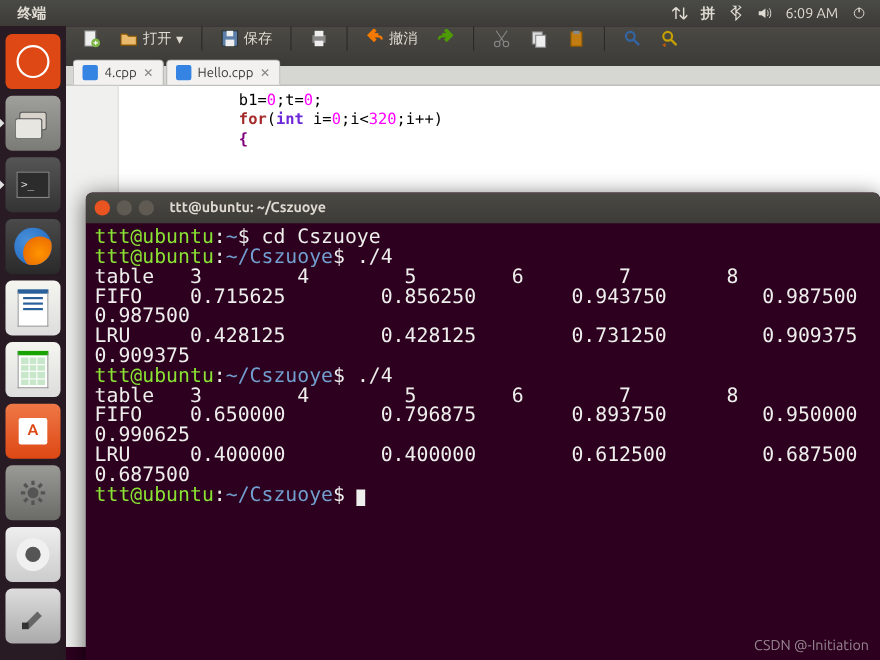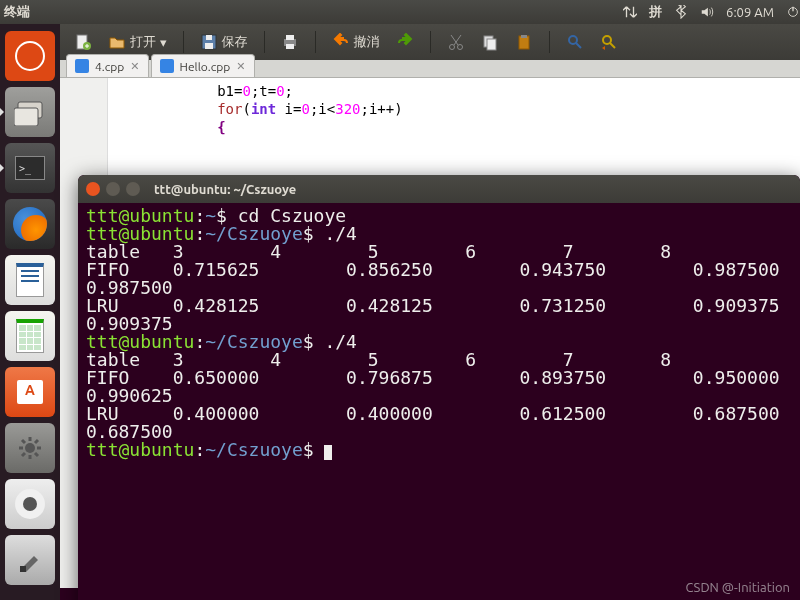--- a/index.html
+++ b/index.html
@@ -1,18 +1,18 @@
 <!DOCTYPE html>
 <html><head>
 <meta charset="utf-8">
 <style>
 * { margin: 0; padding: 0; box-sizing: border-box; }
 body { width: 800px; height: 600px; font-family: "Ubuntu", sans-serif; background: #2c001e; overflow: hidden; position: relative; }
 
-.top-panel { height: 24px; background: linear-gradient(#4a4a46, #3c3b37); display: flex; align-items: center; color: #dfdbd2; font-size: 13px; padding: 0 0; }
+.top-panel { height: 24px; background: linear-gradient(#4a4a46, #3c3b37); display: flex; align-items: center; color: #dfdbd2; font-size: 13px; padding: 0 12px; }
 .top-panel .title { font-weight: bold; margin-left: 4px; }
 .top-panel .spacer { flex: 1; }
 .top-panel .indicator { margin-left: 12px; display: flex; align-items: center; }
 .top-panel svg { width: 14px; height: 14px; fill: #dfdbd2; }
 
 .launcher { position: absolute; left: 0; top: 24px; width: 60px; height: 576px; background: rgba(40,30,35,0.9); display: flex; flex-direction: column; align-items: center; padding-top: 4px; }
 .launcher .tile { width: 50px; height: 50px; border-radius: 6px; margin: 3px 0; display: flex; align-items: center; justify-content: center; position: relative; }
 .launcher .tile.active::before { content: ''; position: absolute; left: -6px; top: 50%; transform: translateY(-50%); border: 5px solid transparent; border-left-color: #e0e0e0; }
 .ubuntu-tile { background: #dd4814; }
 .ubuntu-tile .circ { width: 30px; height: 30px; border: 2px solid #fff; border-radius: 50%; position: relative; }
@@ -31,34 +31,34 @@
 .soft-tile .bag { width: 26px; height: 24px; background: #fff; border-radius: 2px; position: relative; }
 .soft-tile .bag::before { content:'A'; position:absolute; top:2px; left:50%; transform:translateX(-50%); color:#dd4814; font-weight:bold; font-size:14px; }
 .settings-tile { background: linear-gradient(#9a9a97,#6a6a67); }
 .amazon-tile { background: linear-gradient(#eee,#ccc); }
 .amazon-tile .amz { width:30px; height:30px; border-radius:50%; background:#f0f0f0; display:flex; align-items:center; justify-content:center; }
 .amazon-tile .amz::after { content:''; width:14px; height:14px; border-radius:50%; background:#555; }
 .brush-tile { background: linear-gradient(#ddd,#aaa); }
 
 .workspace { position: absolute; left: 60px; top: 24px; right: 0; bottom: 0; }
 
-.editor-toolbar { height: 36px; background: linear-gradient(#4a4944, #3c3b37); display: flex; align-items: center; padding: 0 10px; gap: 8px; }
+.editor-toolbar { height: 36px; background: linear-gradient(#4a4944, #3c3b37); display: flex; align-items: flex-start; padding: 0 10px; gap: 8px; }
 .editor-toolbar .btn { display: flex; align-items: center; color: #dfdbd2; font-size: 13px; gap: 4px; padding: 2px 4px; }
 .editor-toolbar .sep { width: 1px; height: 22px; background: #2a2a26; margin: 0 4px; }
 .editor-toolbar svg { width: 18px; height: 18px; }
 
 .editor-tabs { height: 18px; background: #d6d6d2; display: flex; align-items: flex-end; padding-left: 6px; border-bottom: 1px solid #b0b0ac; }
 .editor-tabs .tab { background: #f2f1f0; border: 1px solid #b0b0ac; border-bottom: none; padding: 4px 8px; margin-right: 2px; border-radius: 4px 4px 0 0; display: flex; align-items: center; gap: 6px; font-size: 12px; color: #3c3b37; }
 .editor-tabs .tab .ficon { width: 14px; height: 14px; background: #3584e4; border-radius: 2px; }
 .editor-tabs .tab .x { color: #888; font-size: 11px; cursor: pointer; }
 
 .editor-body { background: #fff; height: 510px; display: flex; font-family: monospace; font-size: 14px; }
 .editor-body .gutter { width: 48px; background: #f0f0ee; border-right: 1px solid #ddd; }
 .editor-body .code { padding: 4px 8px; line-height: 18px; white-space: pre; }
-.code .kw { color: #a52a2a; font-weight: normal; }
+.code .kw { color: #a52a2a; font-weight: bold; }
 .code .ty { color: #6d28d9; font-weight: bold; }
 .code .nu { color: #ff00ff; }
 .code .br { color: #800080; font-weight: bold; }
 
 .terminal-window { position: absolute; left: 18px; top: 118px; width: 722px; height: 440px; background: #2c001e; border-radius: 6px 6px 0 0; box-shadow: 0 4px 20px rgba(0,0,0,0.6); overflow: hidden; margin-top: 33px; }
 .terminal-titlebar { height: 28px; background: linear-gradient(#4a4944, #3c3b37); display: flex; align-items: center; padding: 0 8px; border-radius: 6px 6px 0 0; }
 .terminal-titlebar .wbtn { width: 14px; height: 14px; border-radius: 50%; margin-right: 6px; }
 .terminal-titlebar .close { background: #e95420; }
 .terminal-titlebar .min, .terminal-titlebar .max { background: #5f5b53; }
 .terminal-titlebar .title { color: #dfdbd2; font-size: 13px; margin-left: 8px; font-weight: bold; }

